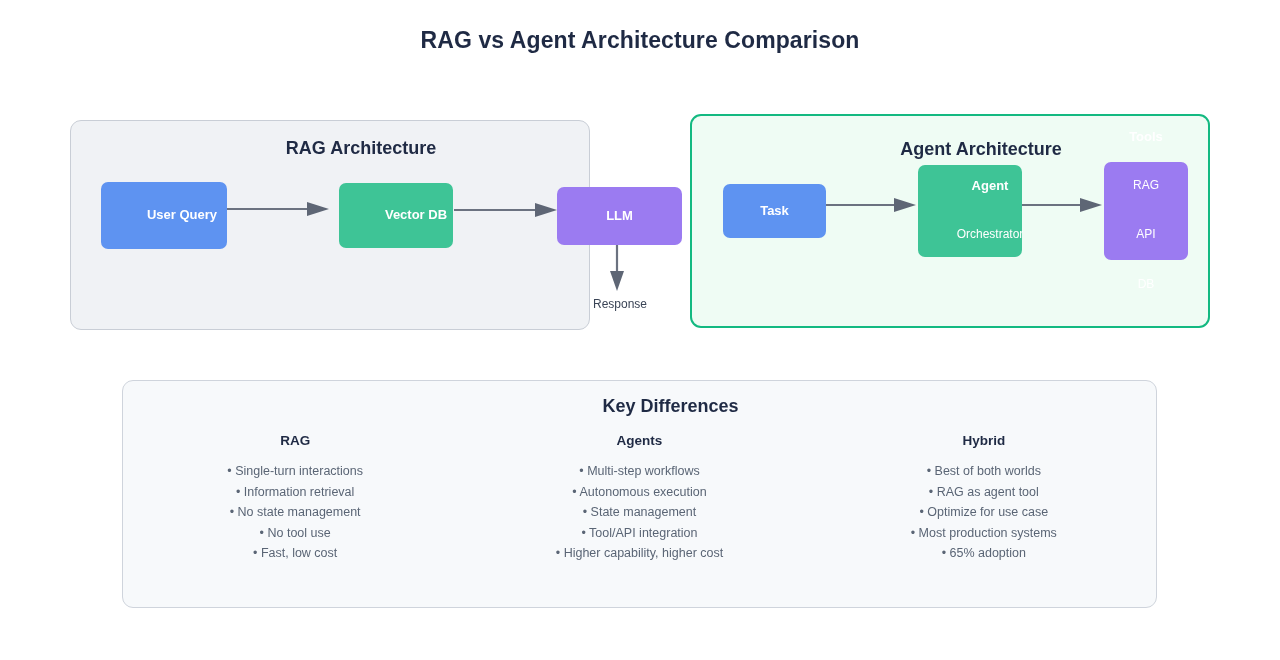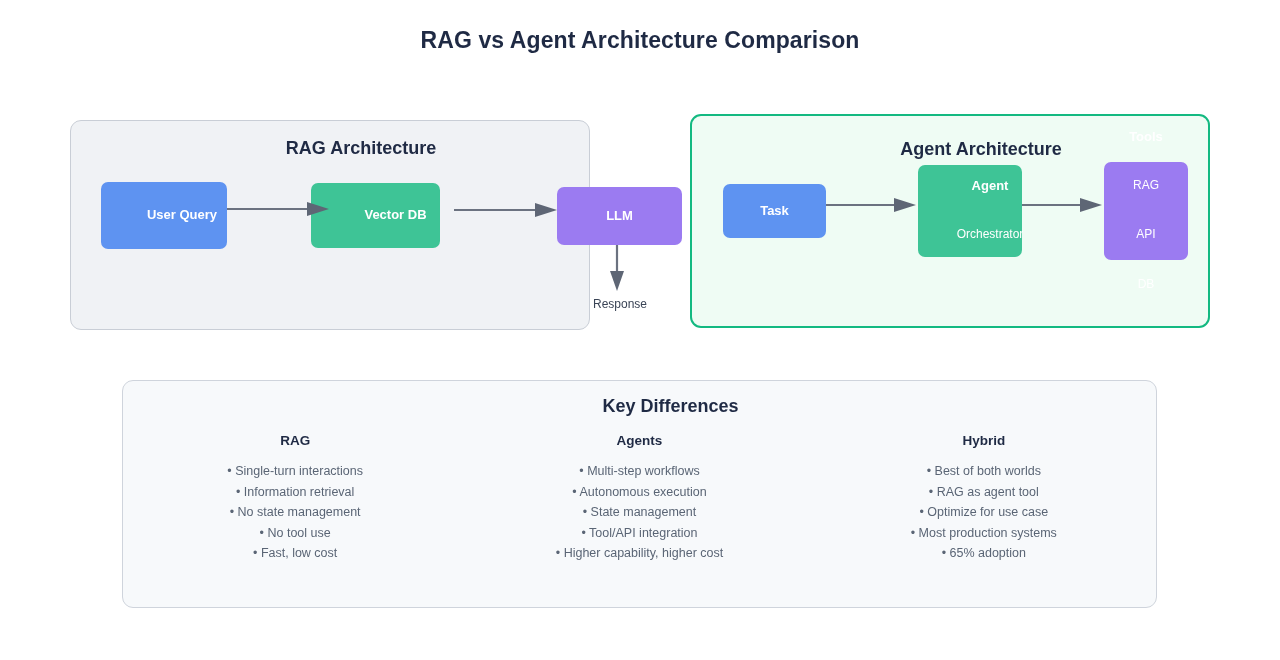--- a/index.html
+++ b/index.html
@@ -96,21 +96,21 @@
     font-weight: normal;
     line-height: 1.45;
   }
 
   .n-blue   { background: #5E93F1; }
   .n-green  { background: #3EC496; padding-left: 40px; }
   .n-purple { background: #9B7BF1; }
 
   
   #node-user-query { left: 101px;  top: 182px; width: 126px; height: 67px; padding-left: 36px; }
-  #node-vector-db  { left: 311px;  top: 183px; width: 129px; height: 65px; }
+  #node-vector-db  { left: 339px;  top: 183px; width: 114px; height: 65px; }
   #node-llm        { left: 557px;  top: 187px; width: 125px; height: 58px; }
 
   
   #node-task        { left: 723px;  top: 184px; width: 103px; height: 54px; }
   #node-agent       { left: 918px;  top: 165px; width: 104px; height: 92px; }
   #node-tools       { left: 1104px; top: 162px; width: 84px;  height: 98px; }
 
   
   .arrow { position: absolute; }
   .arrow svg { display: block; overflow: visible; }

